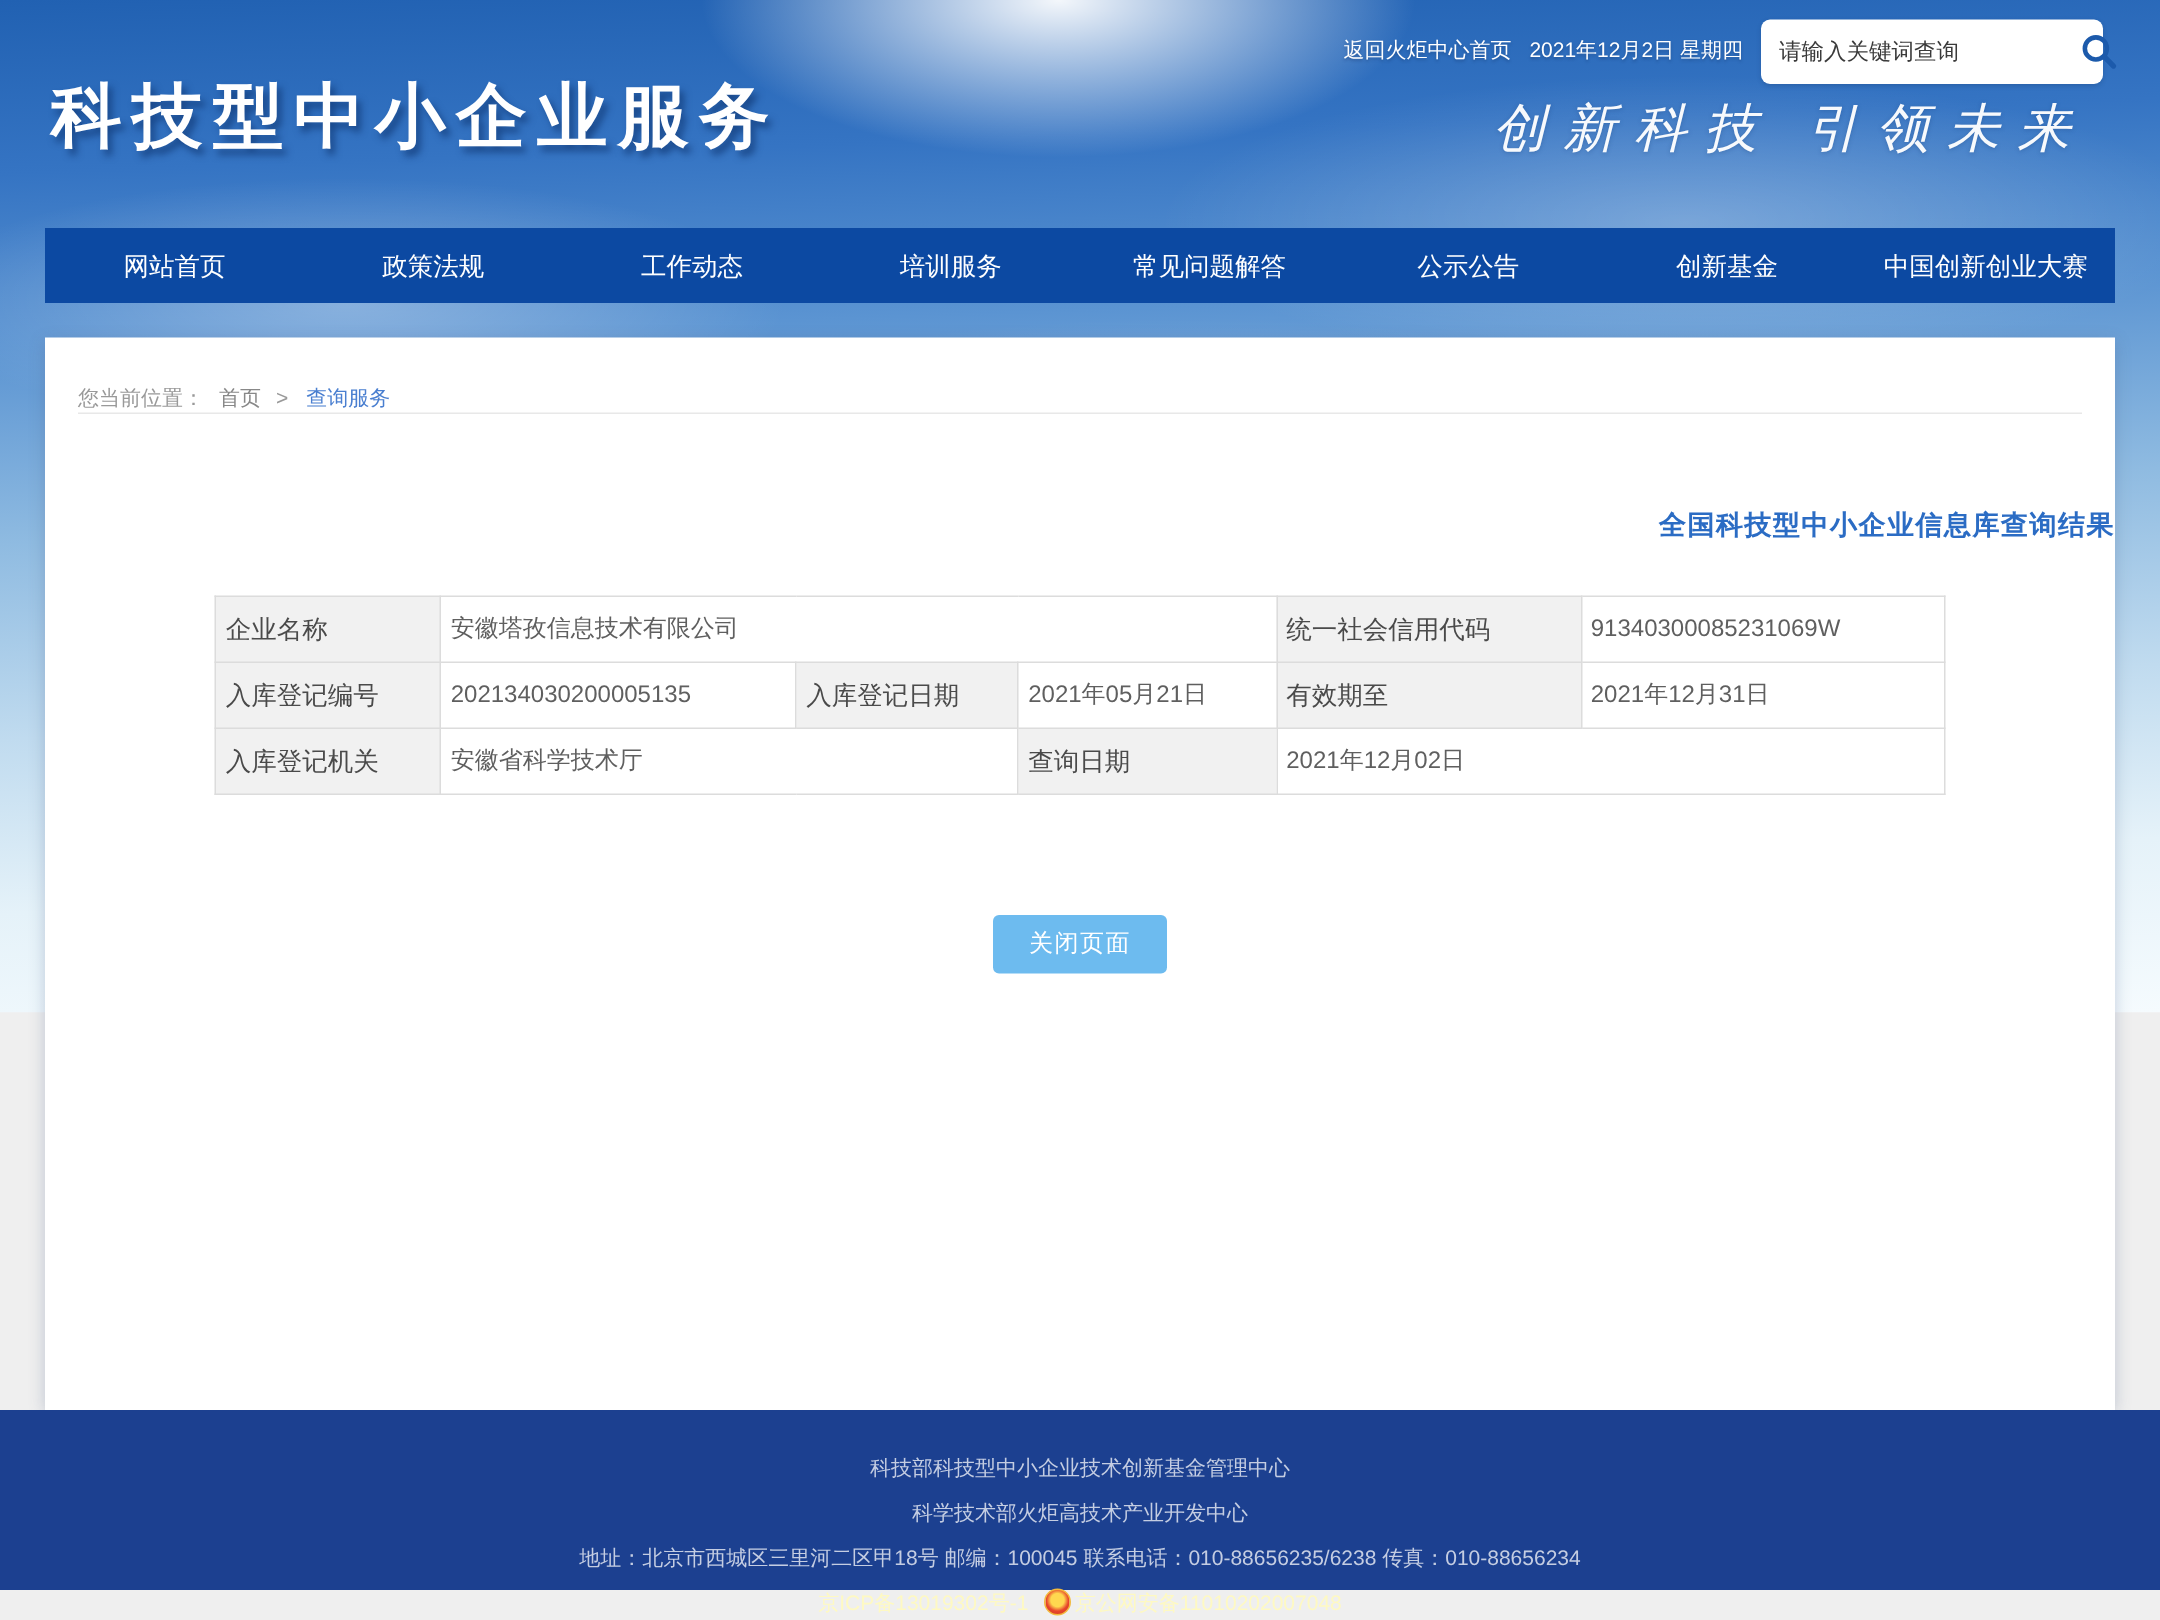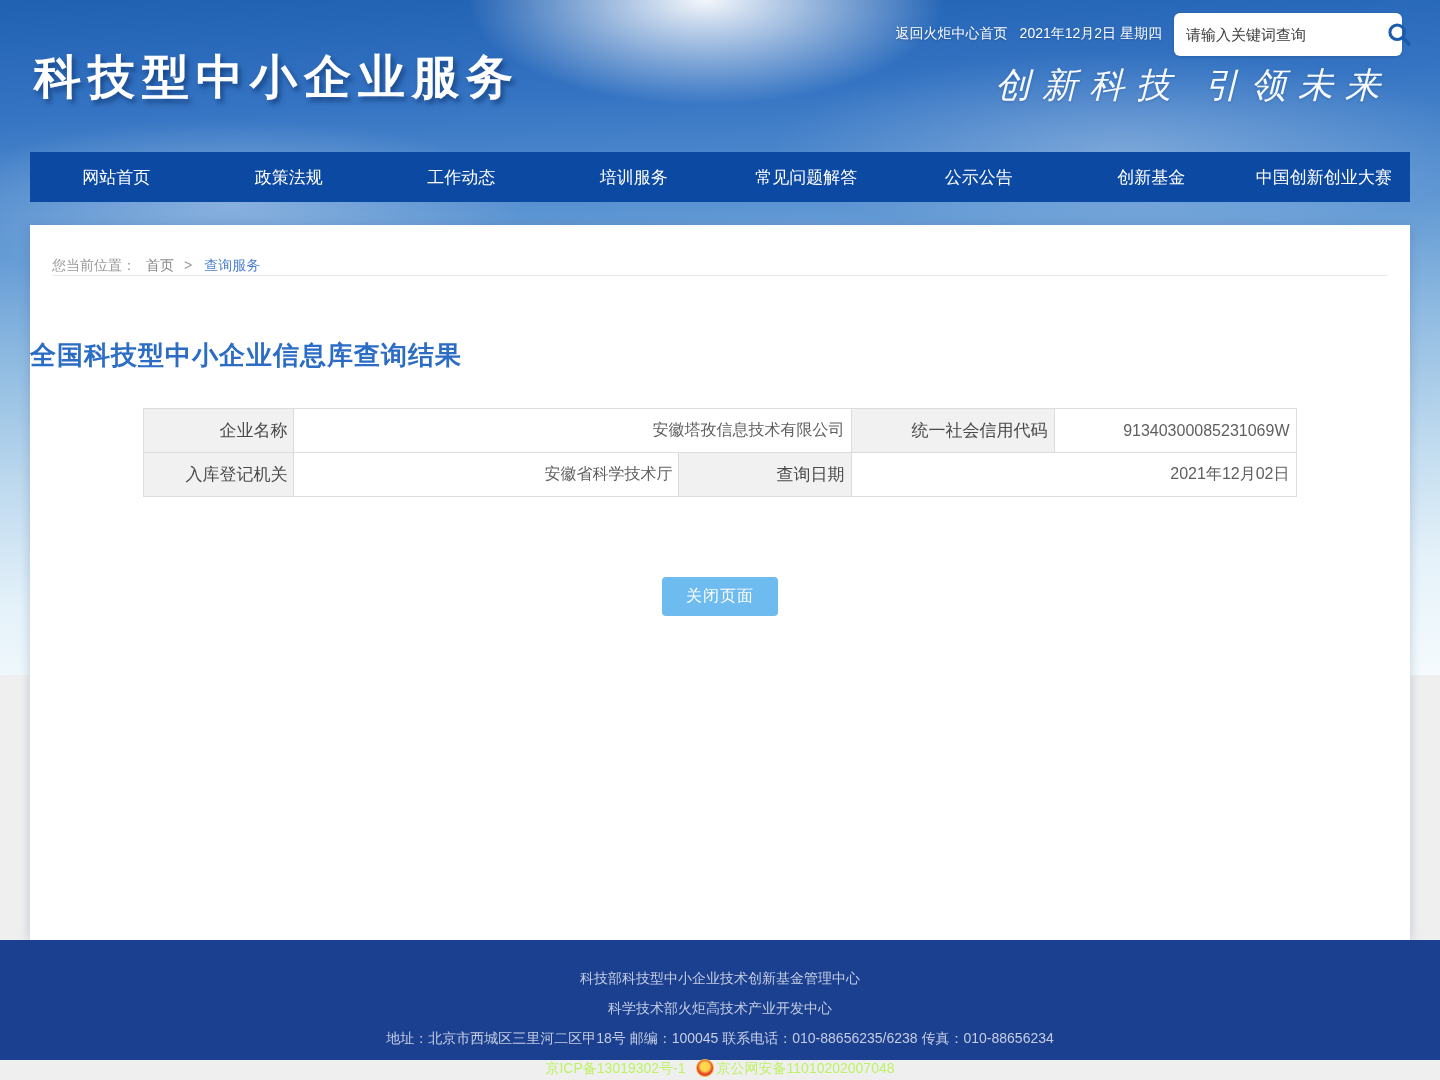--- a/index.html
+++ b/index.html
@@ -80,50 +80,50 @@
   .breadcrumb {
     margin: 0 22px; padding: 32px 0 0 0;
     border-bottom: 1px solid #e8e8e8;
     font-size: 14px; color: #999;
   }
   .breadcrumb .crumb-home { color: #888; text-decoration: none; margin: 0 6px 0 10px; }
   .breadcrumb .crumb-sep { color: #999; margin: 0 4px; }
   .breadcrumb .crumb-current { color: #4a7fd0; text-decoration: none; margin-left: 8px; }
 
   .page-title {
-    margin-top: 62px; text-align: left;
-    font-size: 26px; font-weight: 700; color: #2b6cc4; letter-spacing: 1px;
+    margin-top: 62px; text-align: right;
+    font-size: 18px; font-weight: 700; color: #2b6cc4; letter-spacing: 1px;
   }
 
   table.result {
     margin: 35px auto 0; border-collapse: collapse; width: 1152px;
     table-layout: fixed;
   }
   table.result td, table.result th {
-    border: 1px solid #dcdcdc; height: 44px; text-align: right;
+    border: 1px solid #dcdcdc; height: 44px; text-align: left;
     font-weight: 400; padding: 0 6px;
   }
   table.result th.lbl { background: #f1f1f1; color: #4a4a4a; font-size: 17px; }
   table.result td.val { background: #ffffff; color: #5f5f5f; font-size: 16px; }
 
   .close-btn {
     display: block; margin: 80px auto 0; width: 116px; height: 39px;
     background: #6dbbef; color: #ffffff; font-size: 16px;
     border: none; border-radius: 4px; cursor: pointer;
     font-family: "Liberation Sans", "DejaVu Sans", sans-serif;
     letter-spacing: 1px;
   }
 
   
   .footer {
     position: absolute; left: 0; top: 940px; width: 1440px; height: 120px;
     background: #1c4090; padding-top: 28px; text-align: center;
   }
   .footer p { font-size: 14px; color: #c4cde2; margin: 0 0 10px 0; line-height: 20px; }
-  .footer .foot-link { color: #bef264; text-decoration: none; }
+  .footer .foot-link { color: #fef9c3; text-decoration: none; }
   .badge-icon {
     display: inline-block; width: 18px; height: 18px; border-radius: 50%;
     background: radial-gradient(circle at 50% 42%, #ffd84f 0 36%, #e8452c 60%, #c93c1f 100%);
     border: 1px solid #f2b93c;
     vertical-align: -4px; margin: 0 3px 0 10px;
   }
 </style>
 </head>
 <body>
 
@@ -176,20 +176,28 @@
         <col style="width:242px">
     </colgroup>
     <tbody>
         <tr>
       <th class="lbl">企业名称</th>
       <td class="val" colspan="3">安徽塔孜信息技术有限公司</td>
       <th class="lbl">统一社会信用代码</th>
       <td class="val">91340300085231069W</td>
     </tr>
     <tr>
+      <th class="lbl">入库登记编号</th>
+      <td class="val">202134030200005135</td>
+      <th class="lbl">入库登记日期</th>
+      <td class="val">2021年05月21日</td>
+      <th class="lbl">有效期至</th>
+      <td class="val">2021年12月31日</td>
+    </tr>
+    <tr>
       <th class="lbl">入库登记机关</th>
       <td class="val" colspan="2">安徽省科学技术厅</td>
       <th class="lbl">查询日期</th>
       <td class="val" colspan="2">2021年12月02日</td>
     </tr>
   </tbody>
     </table>
 
   <button class="close-btn">关闭页面</button>
 </main>

